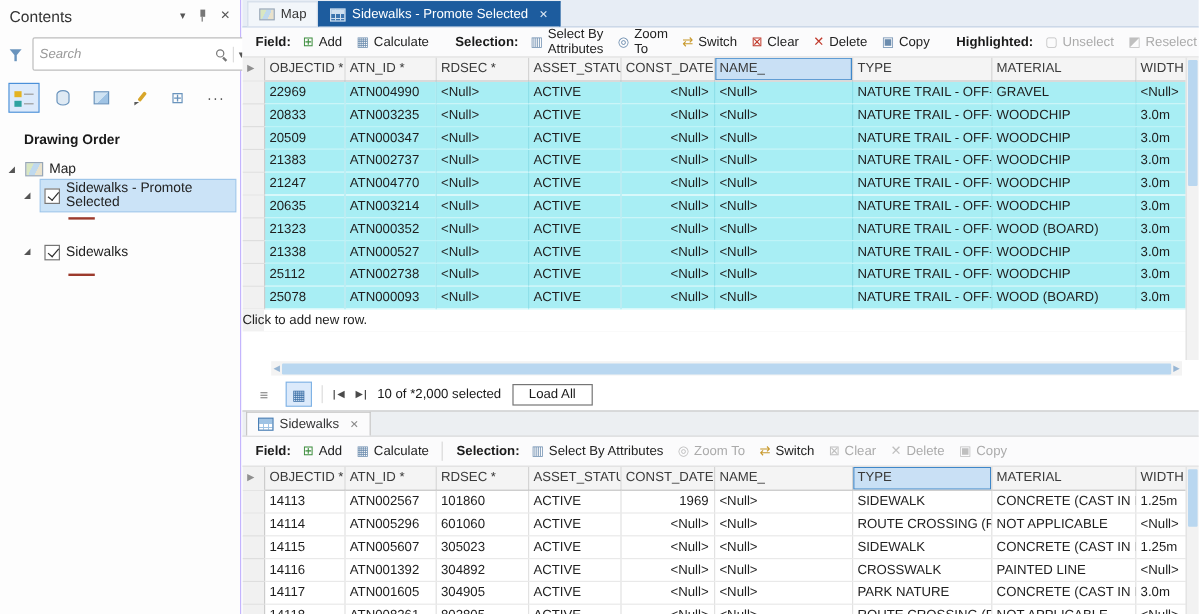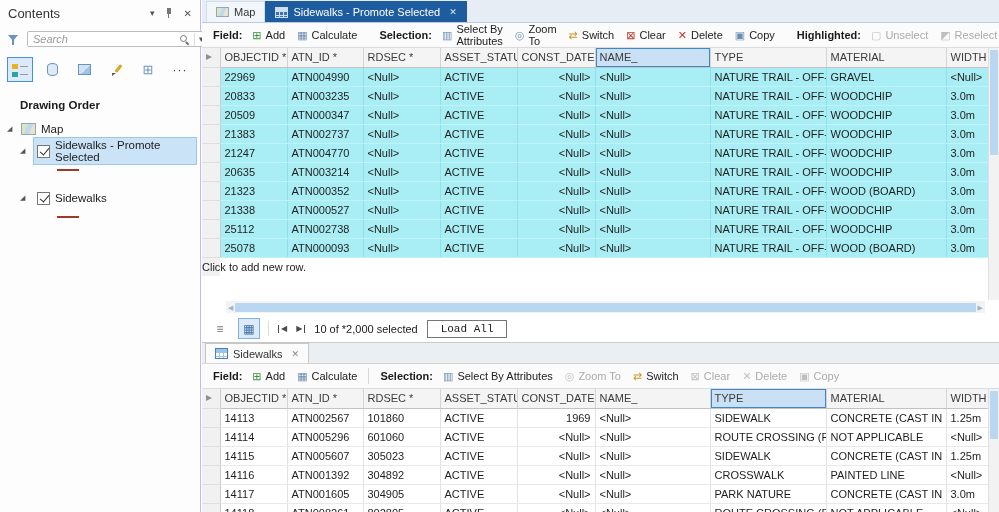--- a/index.html
+++ b/index.html
@@ -14,21 +14,21 @@
   .chev-icon { font-size: 9px; color: #555; }
   .pin-icon { position: relative; width: 11px; height: 12px; display: inline-block; }
   .pin-icon::before { content: ""; position: absolute; left: 3px; top: 1px; width: 4px; height: 6px; background: #777; }
   .pin-icon::after { content: ""; position: absolute; left: 4.5px; top: 7px; width: 1px; height: 4px; background: #777; }
   .x-icon { font-size: 10px; color: #555; }
 
   .search-row { display: flex; align-items: center; gap: 7px; padding: 5px 8px 5px 8px; }
   .funnel-icon { position: relative; width: 12px; height: 13px; flex: none; }
   .funnel-icon::before { content: ""; position: absolute; top: 2px; left: 0; border-left: 5px solid transparent; border-right: 5px solid transparent; border-top: 6px solid #6a94bd; }
   .funnel-icon::after { content: ""; position: absolute; top: 7px; left: 4px; width: 2px; height: 5px; background: #6a94bd; }
-  .search-box { flex: 1; display: flex; align-items: center; height: 16px; border: 1px solid #bdbdbd; border-radius: 2px; background: #fff; padding: 0 5px; gap: 4px; }
+  .search-box { flex: 1; display: flex; align-items: center; height: 28px; border: 1px solid #bdbdbd; border-radius: 2px; background: #fff; padding: 0 5px; gap: 4px; }
   .search-box input { flex: 1; min-width: 0; border: none; outline: none; font-family: "Liberation Sans", sans-serif; font-size: 11px; color: #444; background: transparent; }
   .search-box input::placeholder { font-style: italic; color: #999; }
   .mag-icon { position: relative; width: 11px; height: 11px; flex: none; }
   .mag-icon::before { content: ""; position: absolute; left: 1px; top: 1px; width: 5px; height: 5px; border: 1.5px solid #777; border-radius: 50%; }
   .mag-icon::after { content: ""; position: absolute; left: 7px; top: 7px; width: 4px; height: 1.5px; background: #777; transform: rotate(45deg); transform-origin: left center; }
   .sb-sep { width: 1px; height: 13px; background: #ddd; }
 
   .panel-toolbar { display: flex; align-items: center; gap: 8px; padding: 6px 8px; }
   .ptool { width: 25px; height: 23px; display: flex; align-items: center; justify-content: center; }
   .ptool.active { background: #dceafb; outline: 1px solid #4a90d9; }
@@ -127,21 +127,21 @@
   .hthumb { flex: 1; height: 9px; background: #b9d7f0; border-radius: 1px; }
 
   .table-footer { position: absolute; left: 0; right: 0; top: 315px; height: 27px; display: flex; align-items: center; gap: 9px; padding: 0 8px; background: #fff; }
   .f-ico { width: 20px; height: 19px; display: flex; align-items: center; justify-content: center; font-size: 12px; color: #7a7a7a; }
   .f-ico.active { color: #3a6ea5; background: #dceafb; outline: 1px solid #7fb2e5; }
   .f-sep { width: 1px; height: 15px; background: #ddd; }
   .nav-btn { font-size: 8px; color: #4a4a4a; line-height: 1; }
   .nav-first { border-left: 1.5px solid #4a4a4a; padding-left: 2px; }
   .nav-last { border-right: 1.5px solid #4a4a4a; padding-right: 2px; }
   .status-text { color: #1a1a1a; }
-  .load-all-btn { font-family: Liberation Mono, monospace; font-size: 11px; color: #1a1a1a; background: #fff; border: 1px solid #757575; padding: 2px 13px; cursor: pointer; }
+  .load-all-btn { font-family: Liberation Sans, sans-serif; font-size: 11px; color: #1a1a1a; background: #fff; border: 1px solid #757575; padding: 2px 13px; cursor: pointer; }
 
   .tabstrip2 { position: absolute; left: 0; right: 0; top: 342px; height: 22px; background: #eceff2; border-top: 1px solid #c9c9c9; border-bottom: 1px solid #d5d5d5; display: flex; align-items: flex-end; padding-left: 3px; }
   .tab2 { display: flex; align-items: center; gap: 5px; height: 20px; padding: 0 9px; background: #fbfbfc; border: 1px solid #c6c6c6; border-bottom: none; color: #333; }
 </style>
 </head>
 <body>
 
 <aside class="contents-panel">
   <div class="panel-header">
     <span class="panel-title">Contents</span>

